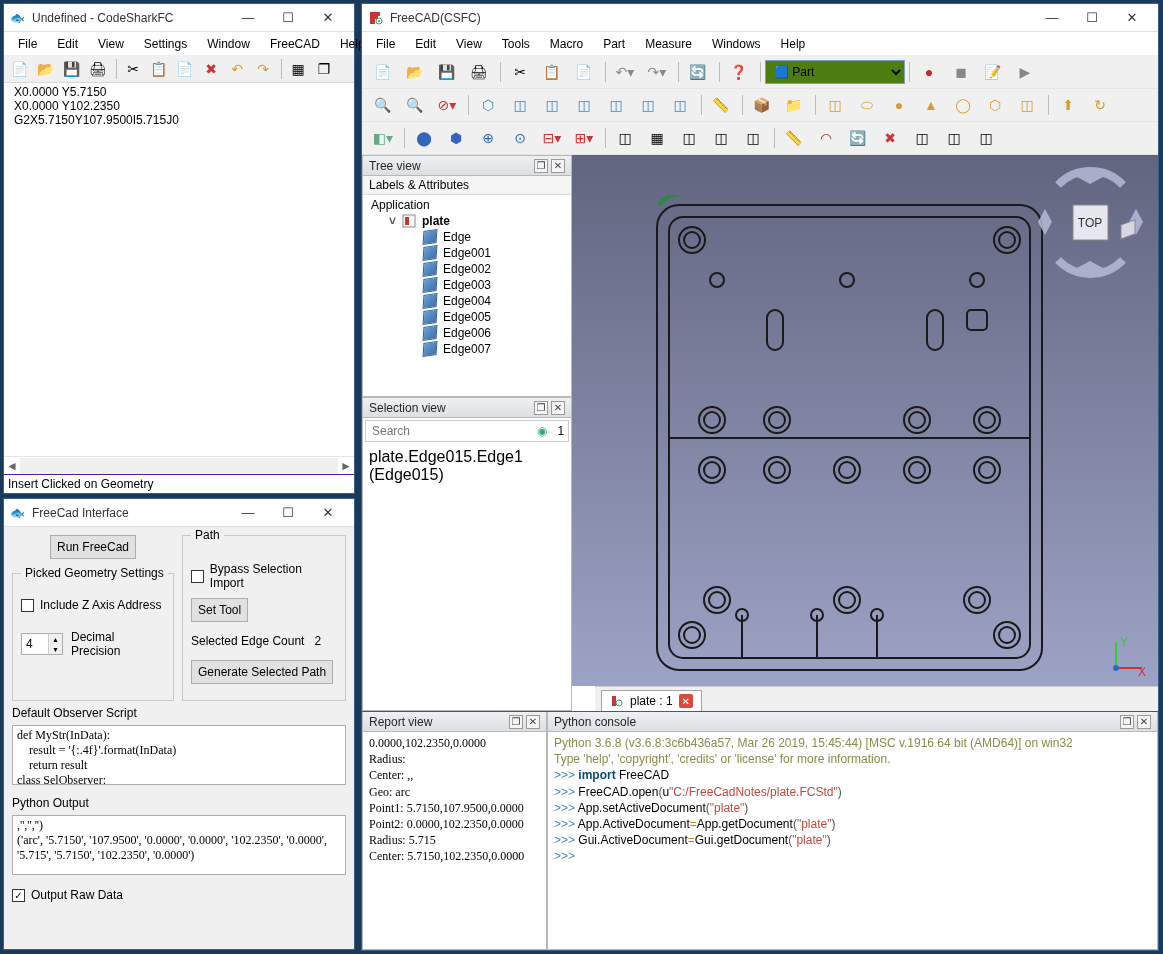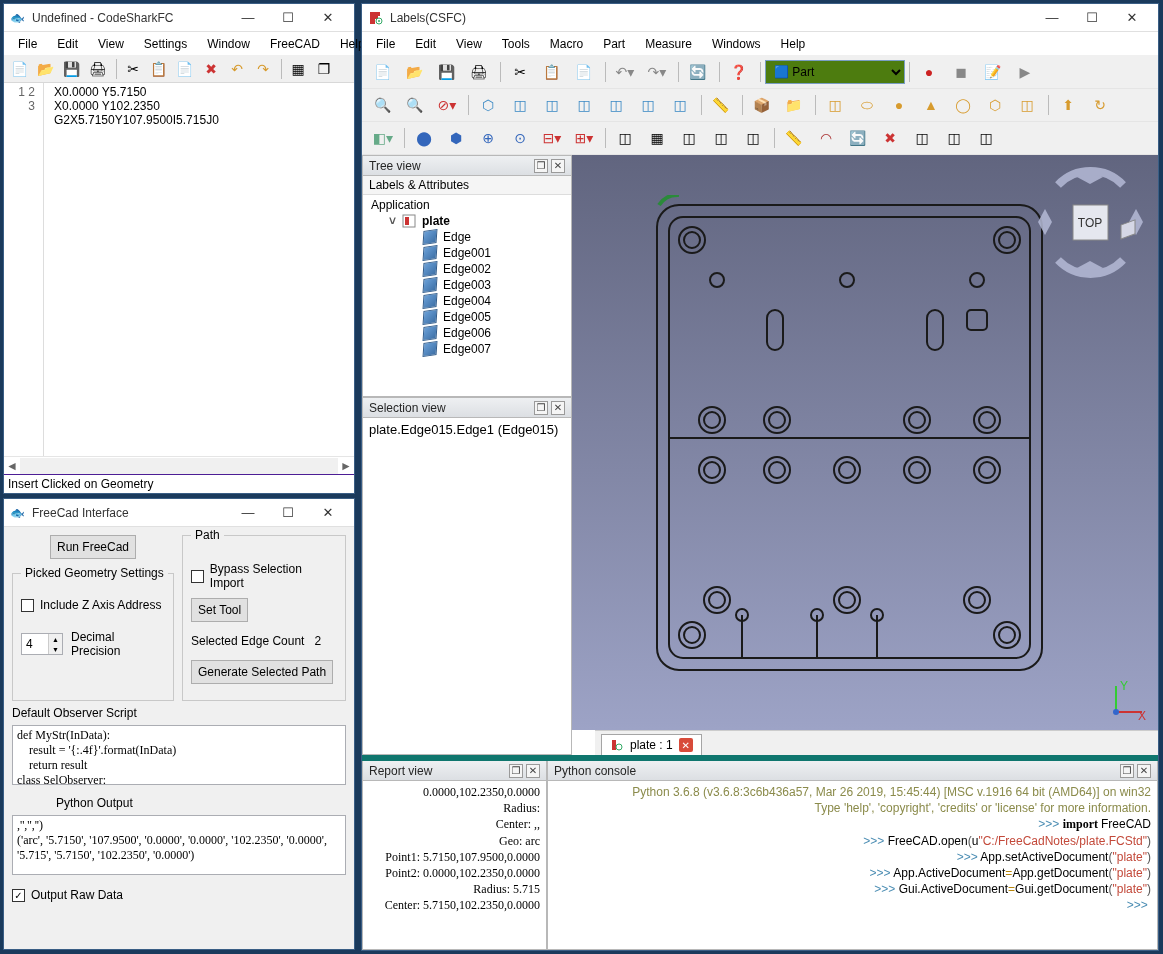--- a/index.html
+++ b/index.html
@@ -70,21 +70,21 @@
 .doctab-bar { background:#f0f0f0; height:25px; display:flex; align-items:flex-end; padding: 0 6px; border-top:1px solid #ccc;margin-left:23px;}
 .doctab { display:inline-flex; align-items:center; gap:6px; background:#fff; border:1px solid #a5a5a5; border-bottom:none; padding: 3px 8px; font-size:12px;}
 .doctab .close-x { width:14px; height:14px; background:#d84b3a; color:#fff; display:inline-flex; align-items:center; justify-content:center; font-size:10px; border-radius:2px;}
 
 .searchbox { display:flex; align-items:center; border:1px solid #ccc; height:22px; margin:2px;}
 .searchbox input { border:none; flex:1; padding:2px 6px; outline:none; font-size:12px; color:#888;}
 
 .pycon { font-family: Consolas, monospace; font-size: 12px; padding: 3px 6px; overflow:auto; flex:1; white-space:pre-wrap; line-height:1.35;}
 .kw-comment { color:#8b8b4b; }
 .kw-prompt { color:#4b8db3; }
-.kw-import { color:#000000; font-weight:bold;font-family:Liberation Serif, serif;}
+.kw-import { color:#0c4a6e; font-weight:bold;}
 .kw-mod { color:#000;}
 .kw-str { color:#c3493a; }
 .kw-paren { color:#555;}
 .kw-dot { color:#000;}
 .kw-gold { color:#b8860b;}
 
 select.workbench { height:24px; border:1px solid #7a9ec4; background:#4d7c0f; font-size:12px; padding:0 4px; width:140px;}
 </style>
 </head>
 <body>
@@ -118,23 +118,20 @@
     <span class="tb-btn">📋</span>
     <span class="tb-btn">📄</span>
     <span class="tb-btn" style="color:#c33">✖</span>
     <span class="tb-btn" style="color:#d79b2e">↶</span>
     <span class="tb-btn" style="color:#d79b2e">↷</span>
     <span class="tb-sep"></span>
     <span class="tb-btn">▦</span>
     <span class="tb-btn">❐</span>
   </div>
   <div class="code-area">
-    <div class="gutter" id="cs-gutter">1
-2
-3</div>
     <div class="codelines" id="cs-code">X0.0000 Y5.7150
 X0.0000 Y102.2350
 G2X5.7150Y107.9500I5.715J0</div>
   </div>
   <div class="hscroll">
      <span class="arr">◄</span>
       <div class="track"></div>
       <span class="arr">►</span>
   </div>
   <div class="statusline">Insert Clicked on Geometry</div>
@@ -184,42 +181,42 @@
           <span>2</span>
         </div>
         <button class="btn" style="margin-top:12px;">Generate Selected Path</button>
       </div>
     </div>
     <div>Default Observer Script</div>
     <textarea class="textbox" style="height: 60px;" id="fcif-script">def MyStr(InData):
     result = '{:.4f}'.format(InData)
     return result
 class SelObserver:</textarea>
-    <div style="margin-top:6px;margin-left:44px;">Python Output</div>
+    <div style="margin-top:6px;">Python Output</div>
     <textarea class="textbox" style="height: 60px;" id="fcif-pyout">,'','','')
 ('arc', '5.7150', '107.9500', '0.0000', '0.0000', '102.2350', '0.0000', '5.715', '5.7150', '102.2350', '0.0000')</textarea>
     <label class="chk" style="margin-top:8px;">
       <span class="box">✓</span>
         <span>Output Raw Data</span>
     </label>
   </div>
 </div>
 
 <div id="freecad" class="win">
   <div class="titlebar">
     <span class="ico">
       <svg width="16" height="16">
           <rect x="2" y="2" width="5" height="12" fill="#c33"></rect>
           <rect x="2" y="2" width="10" height="4" fill="#c33"></rect>
           <rect x="2" y="6" width="8" height="3" fill="#c33"></rect>
           <circle cx="11" cy="11" r="3" fill="none" stroke="#3a6" stroke-width="1"></circle>
           <circle cx="11" cy="11" r="1" fill="#3a6"></circle>
         </svg>
     </span>
-    <span class="title">Labels(CSFC)</span>
+    <span class="title">FreeCAD(CSFC)</span>
     <div class="winbtns">
       <div>—</div>
       <div>☐</div>
       <div>✕</div>
     </div>
   </div>
   <div class="menubar" id="fc-menu">
       <span>File</span>
       <span>Edit</span>
       <span>View</span>
@@ -368,21 +365,26 @@
             </div>
         </div>
       </div>
       <div class="panel" style="flex:1;">
         <div class="panel-hdr">
           <span>Selection view</span>
           <span class="flex"></span>
           <span class="pbtn">❐</span>
           <span class="pbtn">✕</span>
         </div>
-        <div style="padding:4px 6px;font-size:13px;">plate.Edge015.Edge1 (Edge015)</div>
+        <div class="searchbox">
+          <input placeholder="Search" style="">
+          <span style="padding:0 4px;color:#3a7">◉</span>
+          <span style="padding:0 6px;">1</span>
+        </div>
+        <div style="padding:4px 6px;font-size:16px;">plate.Edge015.Edge1 (Edge015)</div>
       </div>
     </div>
 
     <div style="flex:1;display:flex;flex-direction:column;">
       <div class="viewport" style="flex:1;">
         <svg class="plate-svg" width="410" height="490">
           <g stroke="#1a1a1a" stroke-width="2" fill="none">
           <rect x="10" y="10" width="385" height="465" rx="22"></rect>
           <rect x="22" y="22" width="361" height="441" rx="14"></rect>
           <path d="M 12 10 A 22 22 0 0 1 32 0" stroke="#2a8a3a" stroke-width="4"></path>
@@ -467,21 +469,21 @@
               <rect x="2" y="2" width="4" height="10" fill="#c33"></rect>
               <circle cx="9" cy="9" r="3" fill="none" stroke="#3a6"></circle>
             </svg>
           <span>plate : 1</span>
           <span class="close-x">✕</span>
         </div>
       </div>
     </div>
   </div>
 
-  <div style="display:flex;height:195px;border-top:6px solid #0f766e;text-align:right;">
+  <div style="display:flex;height:239px;border-top:1px solid #0f766e;">
     <div class="panel" style="width:185px;border-top:none;">
       <div class="panel-hdr">
         <span>Report view</span>
           <span class="flex"></span>
         <span class="pbtn">❐</span>
         <span class="pbtn">✕</span>
       </div>
       <div class="pycon" style="font-family:'Segoe UI';white-space:pre-line;">0.0000,102.2350,0.0000
 Radius:
 Center: ,,

